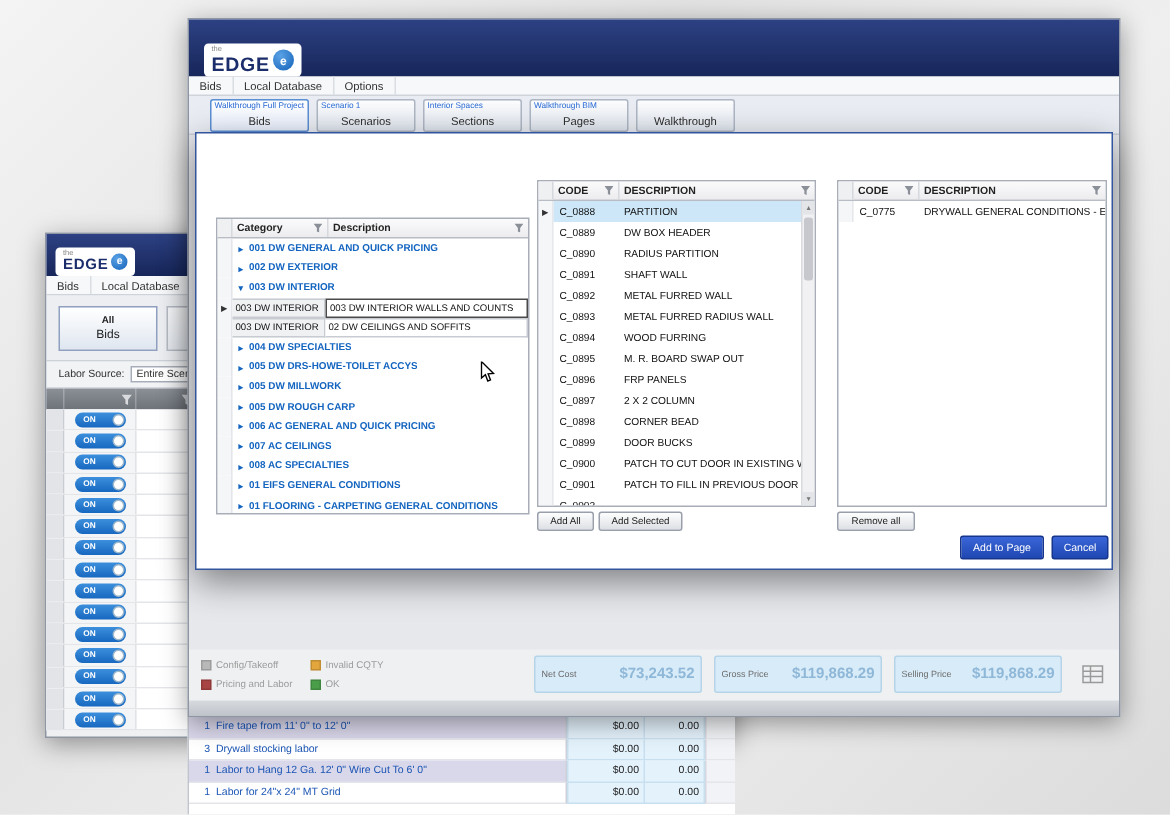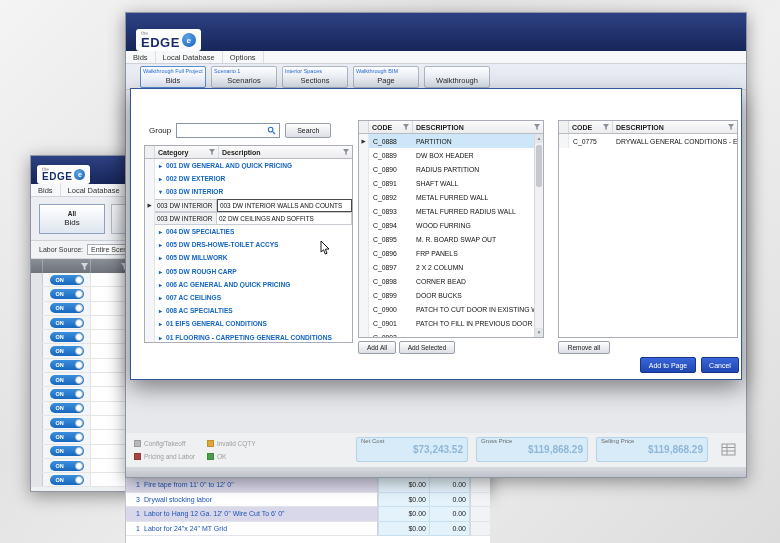--- a/index.html
+++ b/index.html
@@ -36,21 +36,21 @@
   .ribbon-selection { font-size:5.5px; color:#2a6bd4; white-space:nowrap; overflow:hidden; padding:1px 2px 0 2px; height:7px; }
   .ribbon-group-label { font-size:7.5px; color:#2c2c2c; text-align:center; padding-bottom:2px; }
   #main-content { position:absolute; left:0; right:0; top:77px; bottom:44px; background:#e6e8ec; }
 
   
   #status { position:absolute; left:0; right:0; bottom:10px; height:34px; display:flex; align-items:center; padding:0 8px; }
   .legend { display:grid; grid-template-rows:repeat(2,12px); grid-auto-flow:column; column-gap:12px; row-gap:1px; }
   .legend-item { display:flex; align-items:center; gap:3px; font-size:6.5px; color:#9c9c9c; white-space:nowrap; }
   .legend-swatch { width:7px; height:7px; display:inline-block; border:1px solid rgba(0,0,0,.15); }
   .totals { position:absolute; left:230px; top:4px; display:flex; gap:8px; }
-  .total-box { width:112px; height:25px; background:#d8ebf8; border:1px solid #b5d4e8; border-radius:2px; display:flex; padding:0 4px;flex-direction:column; }
+  .total-box { width:112px; height:25px; background:#d8ebf8; border:1px solid #b5d4e8; border-radius:2px; display:flex; align-items:center; padding:0 4px; }
   .total-label { font-size:6px; color:#6b6b6b; white-space:nowrap; }
   .total-value { font-size:10px; color:#8fb8d8; margin-left:auto; white-space:nowrap; font-weight:bold; }
   .totals-icon { position:absolute; right:10px; top:10px; }
   .bottom-frame { position:absolute; left:0; right:0; bottom:0; height:10px; background:linear-gradient(#d7dade,#bfc3ca); }
 
   
   .bw-toolbar { height:44px; background:#eceef1; border-bottom:1px solid #cdd1d8; display:flex; align-items:center; gap:6px; padding-left:8px; }
   .bw-tab { width:66px; height:30px; border:1px solid #8fa0c0; background:linear-gradient(#ffffff,#dfe6f0); display:flex; flex-direction:column; align-items:center; justify-content:center; line-height:1.2; }
   .bw-tab.ghost { width:120px; border-color:#b5bac4; background:linear-gradient(#f6f7f9,#e4e8ee); }
   .bw-tab .top { font-size:6.5px; font-weight:bold; color:#222; }
@@ -361,21 +361,21 @@
       <div class="ribbon-group">
         <div class="ribbon-selection">Scenario 1</div>
         <div class="ribbon-group-label">Scenarios</div>
       </div>
       <div class="ribbon-group">
         <div class="ribbon-selection">Interior Spaces</div>
         <div class="ribbon-group-label">Sections</div>
       </div>
       <div class="ribbon-group">
         <div class="ribbon-selection">Walkthrough BIM</div>
-        <div class="ribbon-group-label">Page</div>
+        <div class="ribbon-group-label">Pages</div>
       </div>
       <div class="ribbon-group">
         <div class="ribbon-selection"></div>
         <div class="ribbon-group-label">Walkthrough</div>
       </div>
     </div>
   <div id="main-content"></div>
   <div id="status">
     <div class="legend">
         <div class="legend-item">
@@ -453,30 +453,20 @@
         <span>Labor for 24"x 24" MT Grid</span>
       </div>
       <div class="ig-price">$0.00</div>
       <div class="ig-hours">0.00</div>
       <div class="ig-tail"></div>
     </div>
   </div>
 
 <div id="modal">
 
-  <div class="group-row">
-    <span class="group-label">Group</span>
-    <div class="group-input">
-      <svg width="9" height="9" viewBox="0 0 10 10">
-        <circle cx="4" cy="4" r="2.6" fill="none" stroke="#2a6bd4" stroke-width="1.2"></circle>
-        <line x1="6.2" y1="6.2" x2="9" y2="9" stroke="#2a6bd4" stroke-width="1.4"></line>
-      </svg>
-    </div>
-    <div class="search-btn">Search</div>
-  </div>
 
   <div id="tree-panel" class="panel">
     <div class="panel-header">
       <div class="ph-gutter"></div>
       <div class="ph-cell ph-cat">
         <span>Category</span>
         <svg width="6" height="6" viewBox="0 0 8 8">
             <path d="M0 0 H8 L5 4 V8 L3 7 V4 Z" fill="#8a8f98"></path>
           </svg>
       </div>

